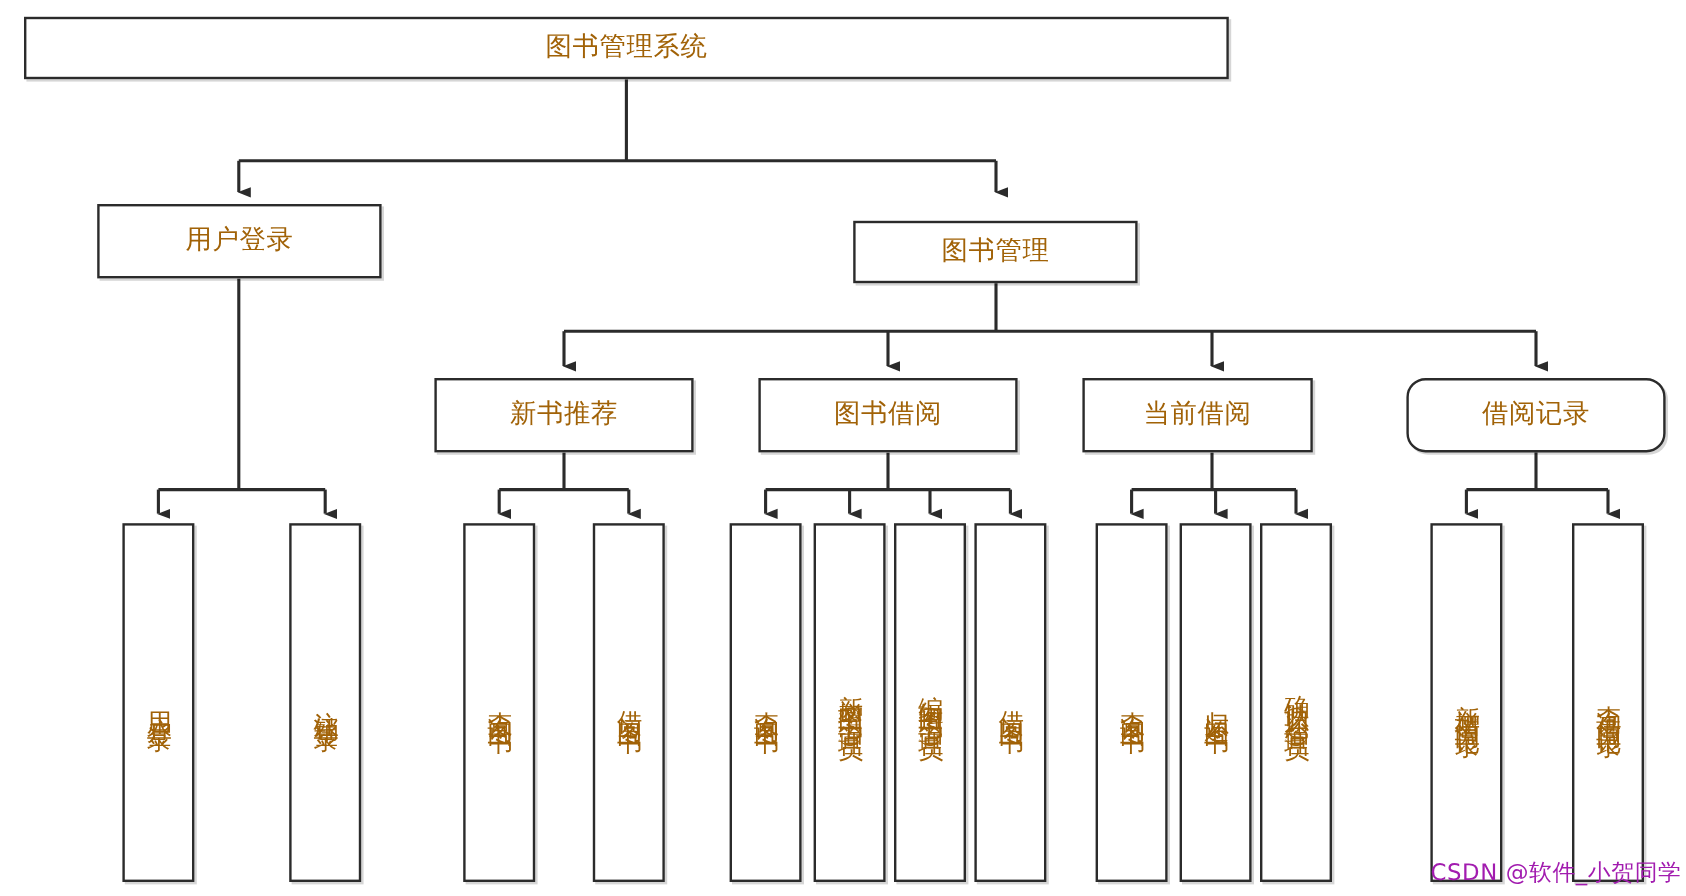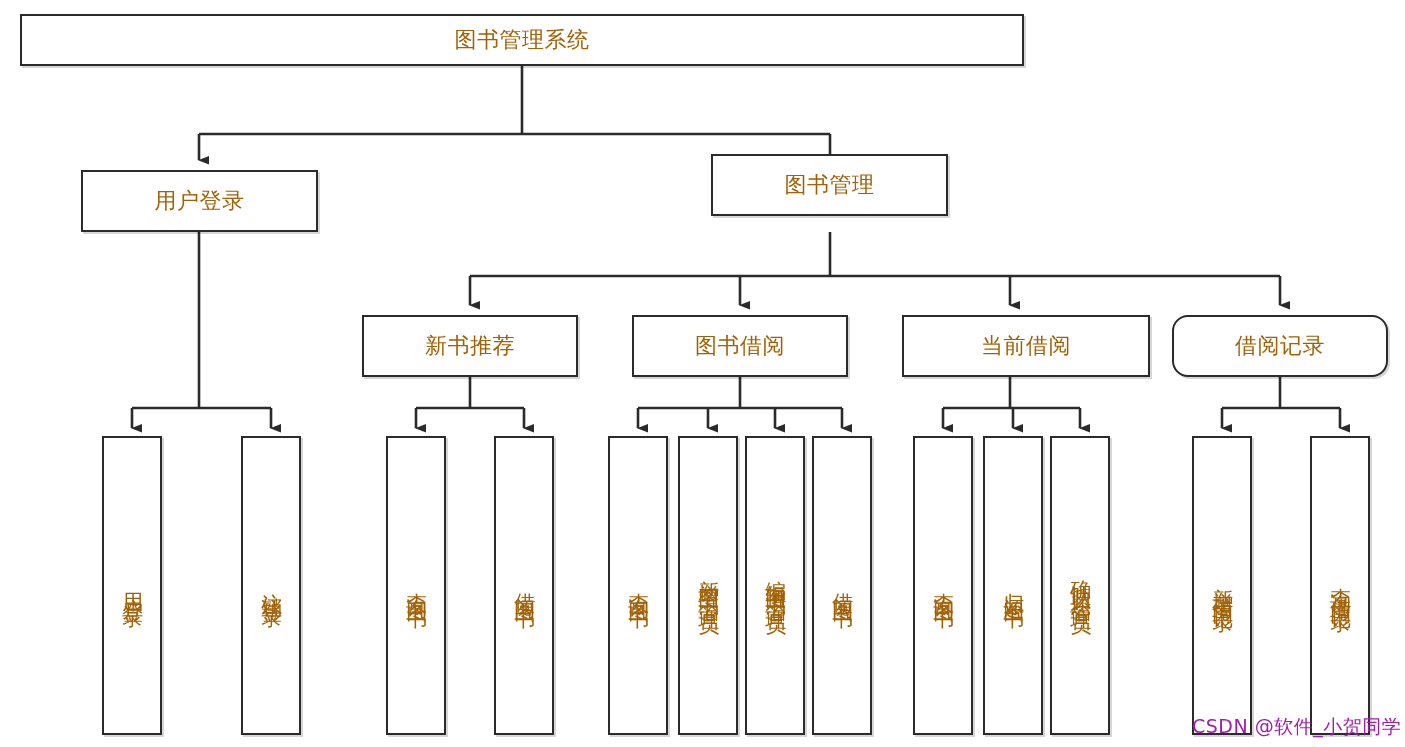--- a/index.html
+++ b/index.html
@@ -112,31 +112,31 @@
     </g>
   </svg>
 
   <div class="node" style="left:20px;top:14px;width:1004px;height:52px;">
     <span class="lbl">图书管理系统</span>
   </div>
 
   <div class="node" style="left:81px;top:170px;width:237px;height:62px;">
     <span class="lbl">用户登录</span>
   </div>
-  <div class="node" style="left:711px;top:154px;width:237px;height:62px;">
+  <div class="node" style="left:711px;top:184px;width:237px;height:52px;">
     <span class="lbl">图书管理</span>
   </div>
 
   <div class="node" style="left:362px;top:315px;width:216px;height:62px;">
     <span class="lbl">新书推荐</span>
   </div>
   <div class="node" style="left:632px;top:315px;width:216px;height:62px;">
     <span class="lbl">图书借阅</span>
   </div>
-  <div class="node" style="left:902px;top:315px;width:248px;height:62px;">
+  <div class="node" style="left:902px;top:315px;width:192px;height:62px;">
     <span class="lbl">当前借阅</span>
   </div>
   <div class="node" style="left:1172px;top:315px;width:216px;height:62px;border-radius:16px;">
     <span class="lbl">借阅记录</span>
   </div>
 
   <div class="node vert" style="left:102px;top:436px;width:60px;height:299px;">
     <span class="lbl">用户登录</span>
   </div>
   <div class="node vert" style="left:241px;top:436px;width:60px;height:299px;">

